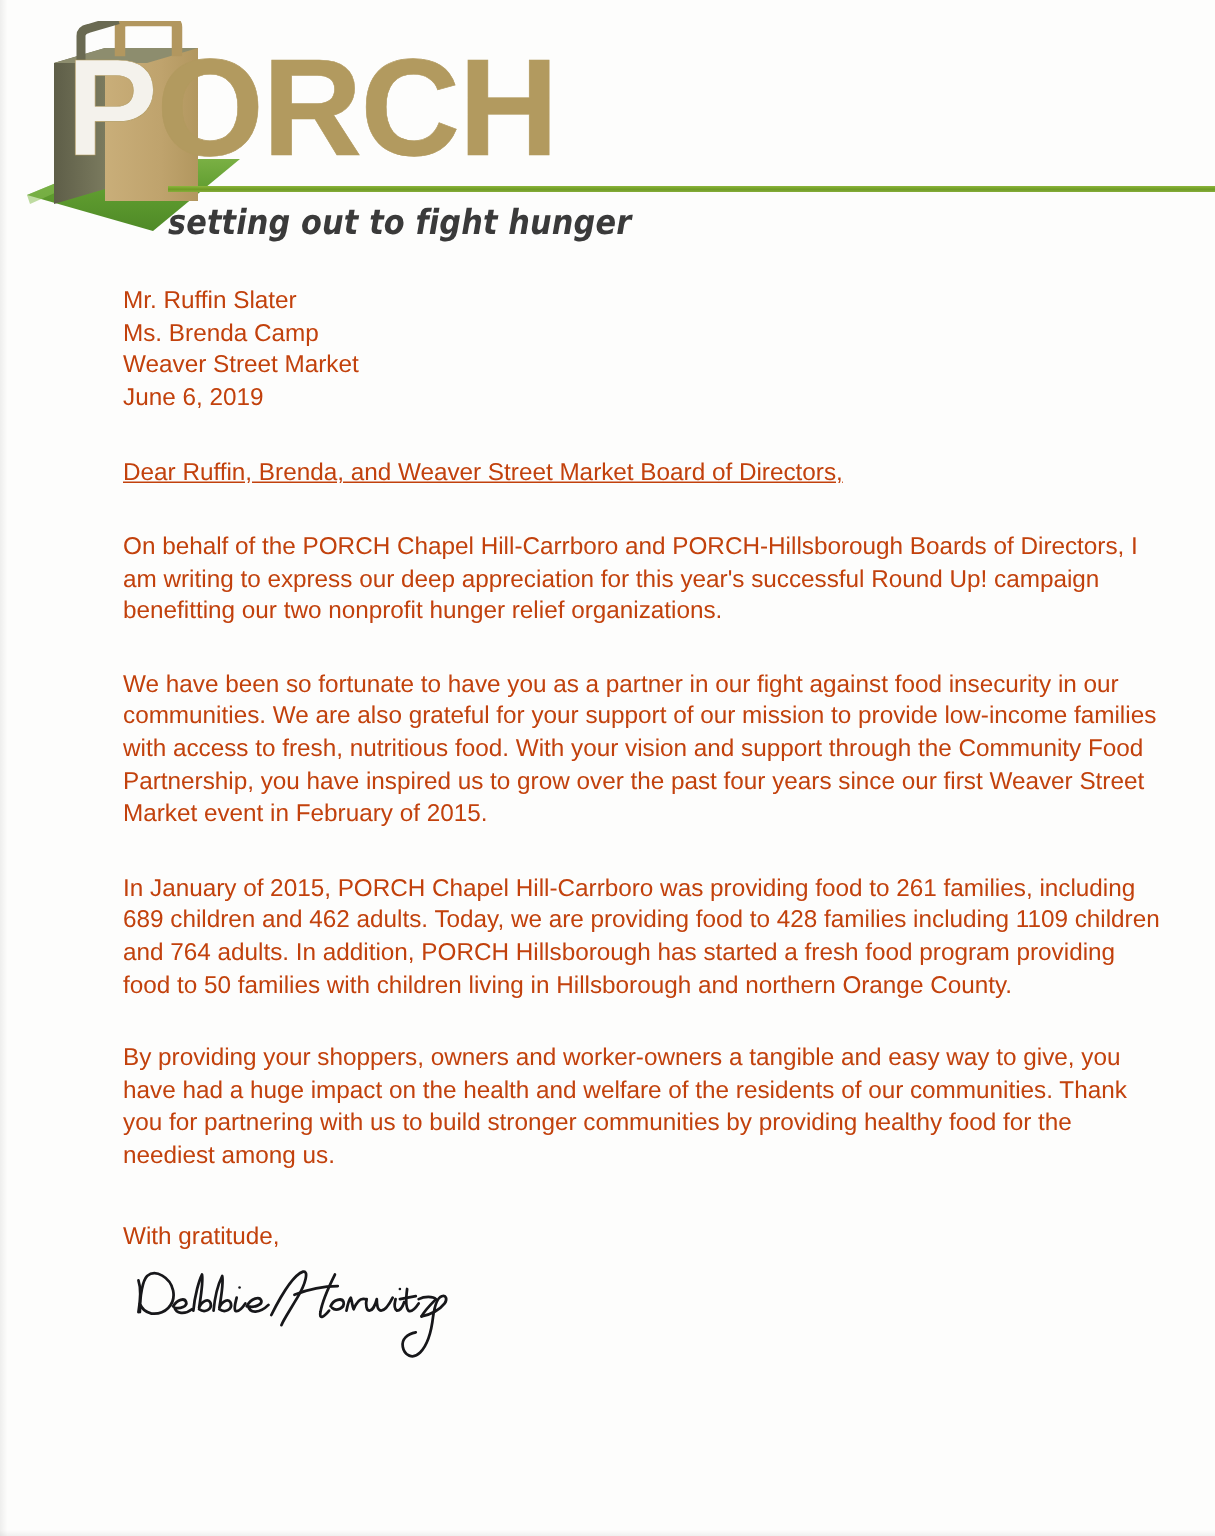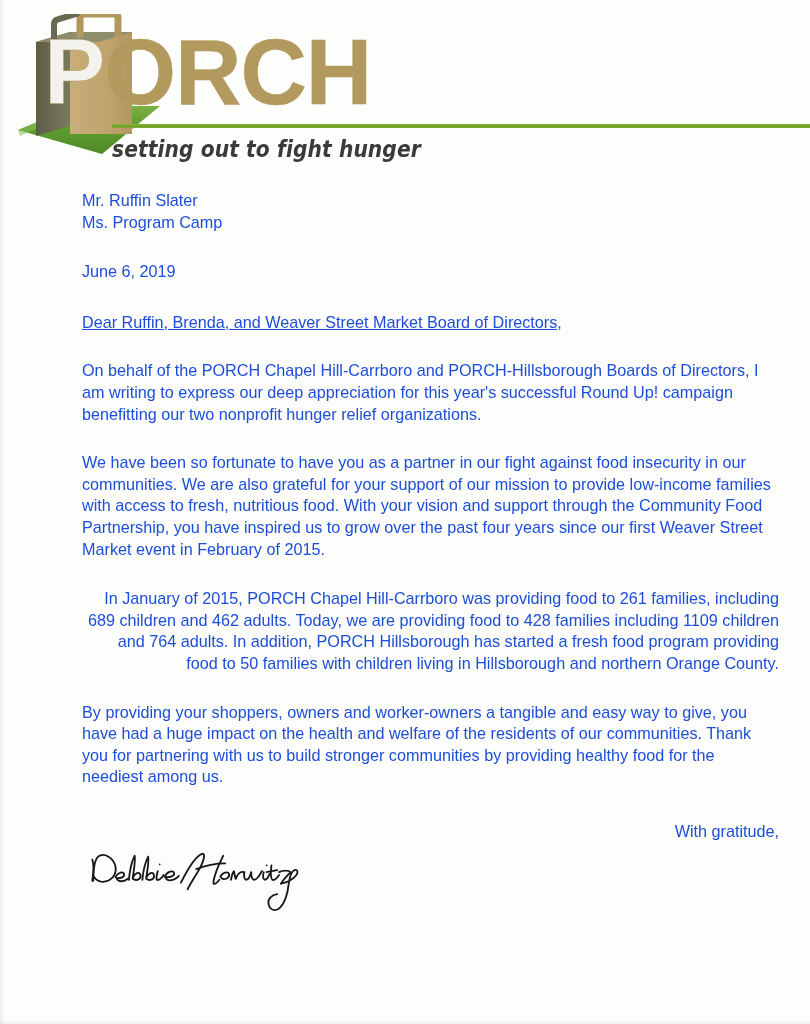--- a/index.html
+++ b/index.html
@@ -94,36 +94,36 @@
   }
 
   
   .letter-body {
     position: absolute;
     left: 82px;
     top: 190px;
     width: 697px;
     font-size: 16.2px;
     line-height: 21.6px;
-    color: #1d4ed8;
+    color: #c2410c;
   }
 
   .addr-block { margin: 0 0 0 0; }
   .addr-line { display: block; white-space: nowrap; }
 
-  .date-line { margin-top: 28px; }
+  .date-line { }
   .salutation { margin-top: 29px; text-decoration: underline; }
 
   .para {
     margin-top: 27px;
     text-align: left;
   }
-  .para-stats { margin-top: 28px; text-align: right; }
-
-  .closing { margin-top: 33px; text-align: right; }
+  .para-stats { margin-top: 28px; }
+
+  .closing { margin-top: 33px; }
 
   
   .signature-block {
     margin-top: 6px;
     position: relative;
   }
   .signature-img {
     display: block;
     margin-left: 2px;
     height: 52px;
@@ -193,21 +193,22 @@
 
     <div class="green-rule"></div>
 
     <div class="tagline">setting out to fight hunger</div>
   </div>
 
   <div class="letter-body">
 
     <div class="addr-block">
       <span class="addr-line">Mr. Ruffin Slater</span>
-      <span class="addr-line">Ms. Program Camp</span>
+      <span class="addr-line">Ms. Brenda Camp</span>
+      <span class="addr-line">Weaver Street Market</span>
     </div>
 
     <div class="date-line">June 6, 2019</div>
 
     <div class="salutation">Dear Ruffin, Brenda, and Weaver Street Market Board of Directors,</div>
 
     <div class="para">On behalf of the PORCH Chapel Hill-Carrboro and PORCH-Hillsborough Boards of Directors, I am writing to express our deep appreciation for this year's successful Round Up! campaign benefitting our two nonprofit hunger relief organizations.</div>
 
     <div class="para">We have been so fortunate to have you as a partner in our fight against food insecurity in our communities.  We are also grateful for your support of our mission to provide low-income families with access to fresh, nutritious food.  With your vision and support through the Community Food Partnership, you have inspired us to grow over the past four years since our first Weaver Street Market event in February of 2015.</div>
 

